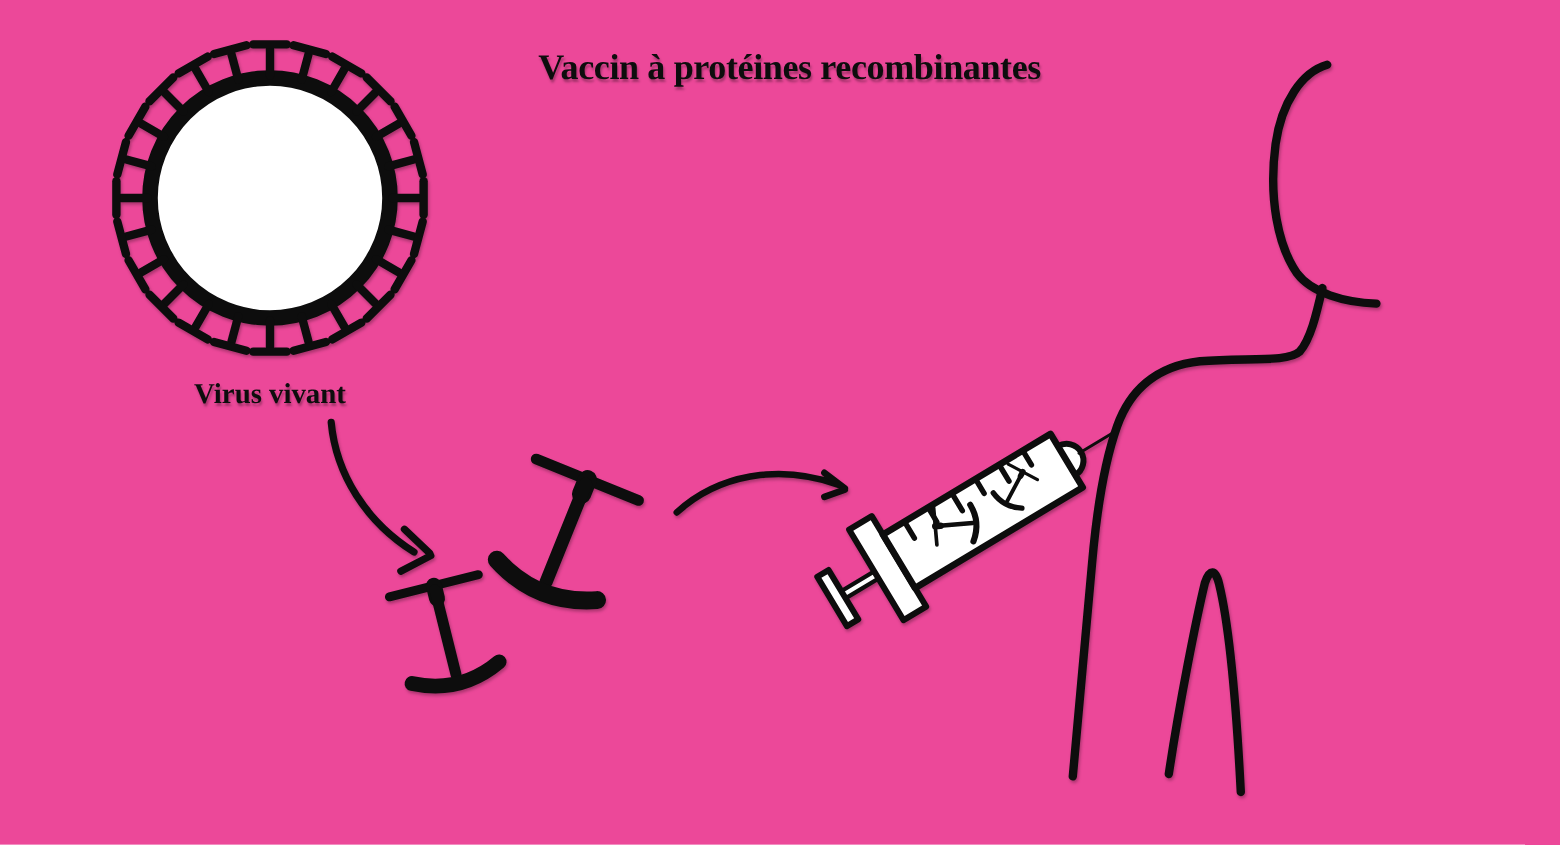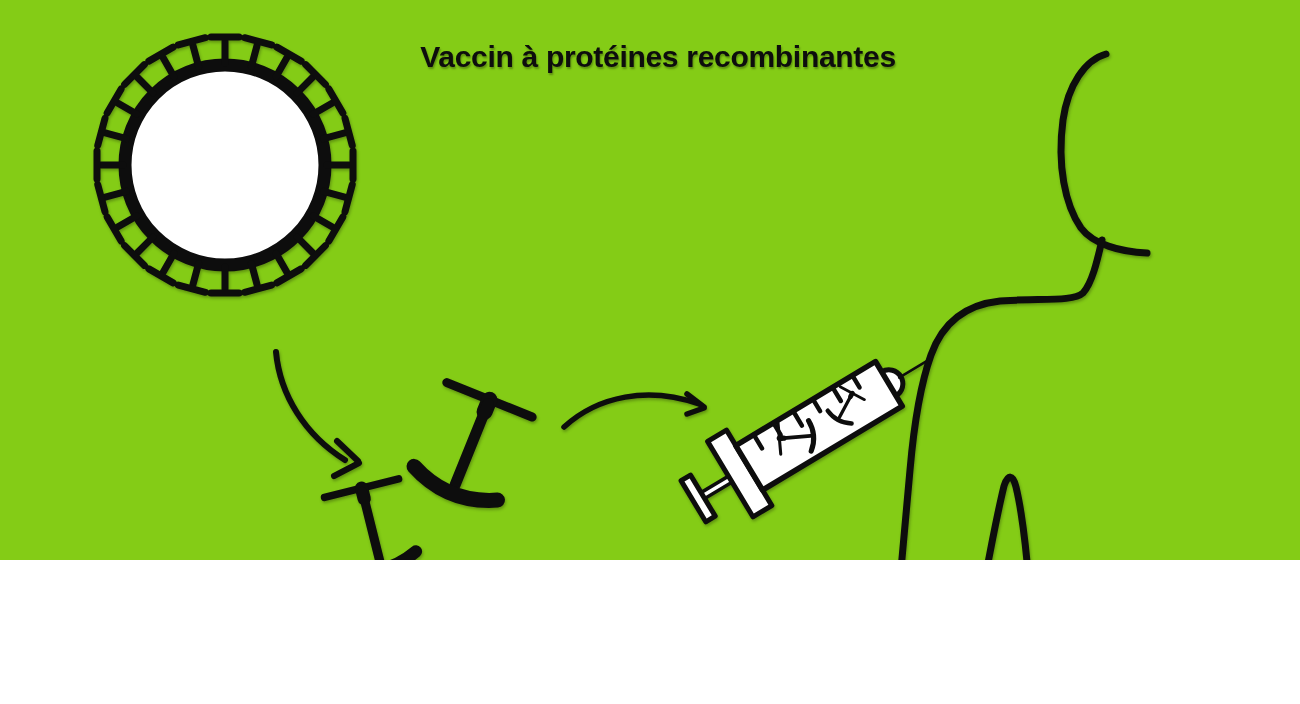--- a/index.html
+++ b/index.html
@@ -1,21 +1,21 @@
 <!DOCTYPE html>
 <html><head>
 <meta charset="utf-8">
 <style>
   html,body { margin:0; padding:0; background:#ffffff; }
   .canvas {
     position:relative;
-    width:1300px; height:560px;
-    background:#84cc16;
+    width:1300px; height:704px;
+    background:#ec4899;
     overflow:hidden;
-    font-family:Liberation Sans, sans-serif;
+    font-family:Liberation Serif, serif;
     color:#0d0d0d;
   }
   .art {
     position:absolute; left:0; top:0;
     filter: drop-shadow(1px 2px 1.5px rgba(0,0,0,0.28));
   }
   .label {
     position:absolute;
     font-weight:bold;
     text-align:center;
@@ -135,14 +135,15 @@
 
       <g stroke-width="7">
         <path d="M 1106,54 C 1085,60 1068,85 1063,120 C 1057,165 1065,205 1081,228 C 1093,244 1120,252 1147,253"></path>
         <path d="M 1102,240 C 1097,262 1092,283 1083,293 C 1073,302 1040,298 1000,301 C 962,305 941,327 931,355 C 921,383 914,424 910,470 C 904,542 898,606 894,647"></path>
         <path d="M 974,645 C 983,585 997,515 1004,486 C 1008,474 1013,474 1016,487 C 1025,524 1031,602 1034,660"></path>
       </g>
     </g>
   </svg>
 
   <div class="label title-label">Vaccin à protéines recombinantes</div>
+  <div class="label virus-label">Virus vivant</div>
 
 </div>
 
 </body></html>

